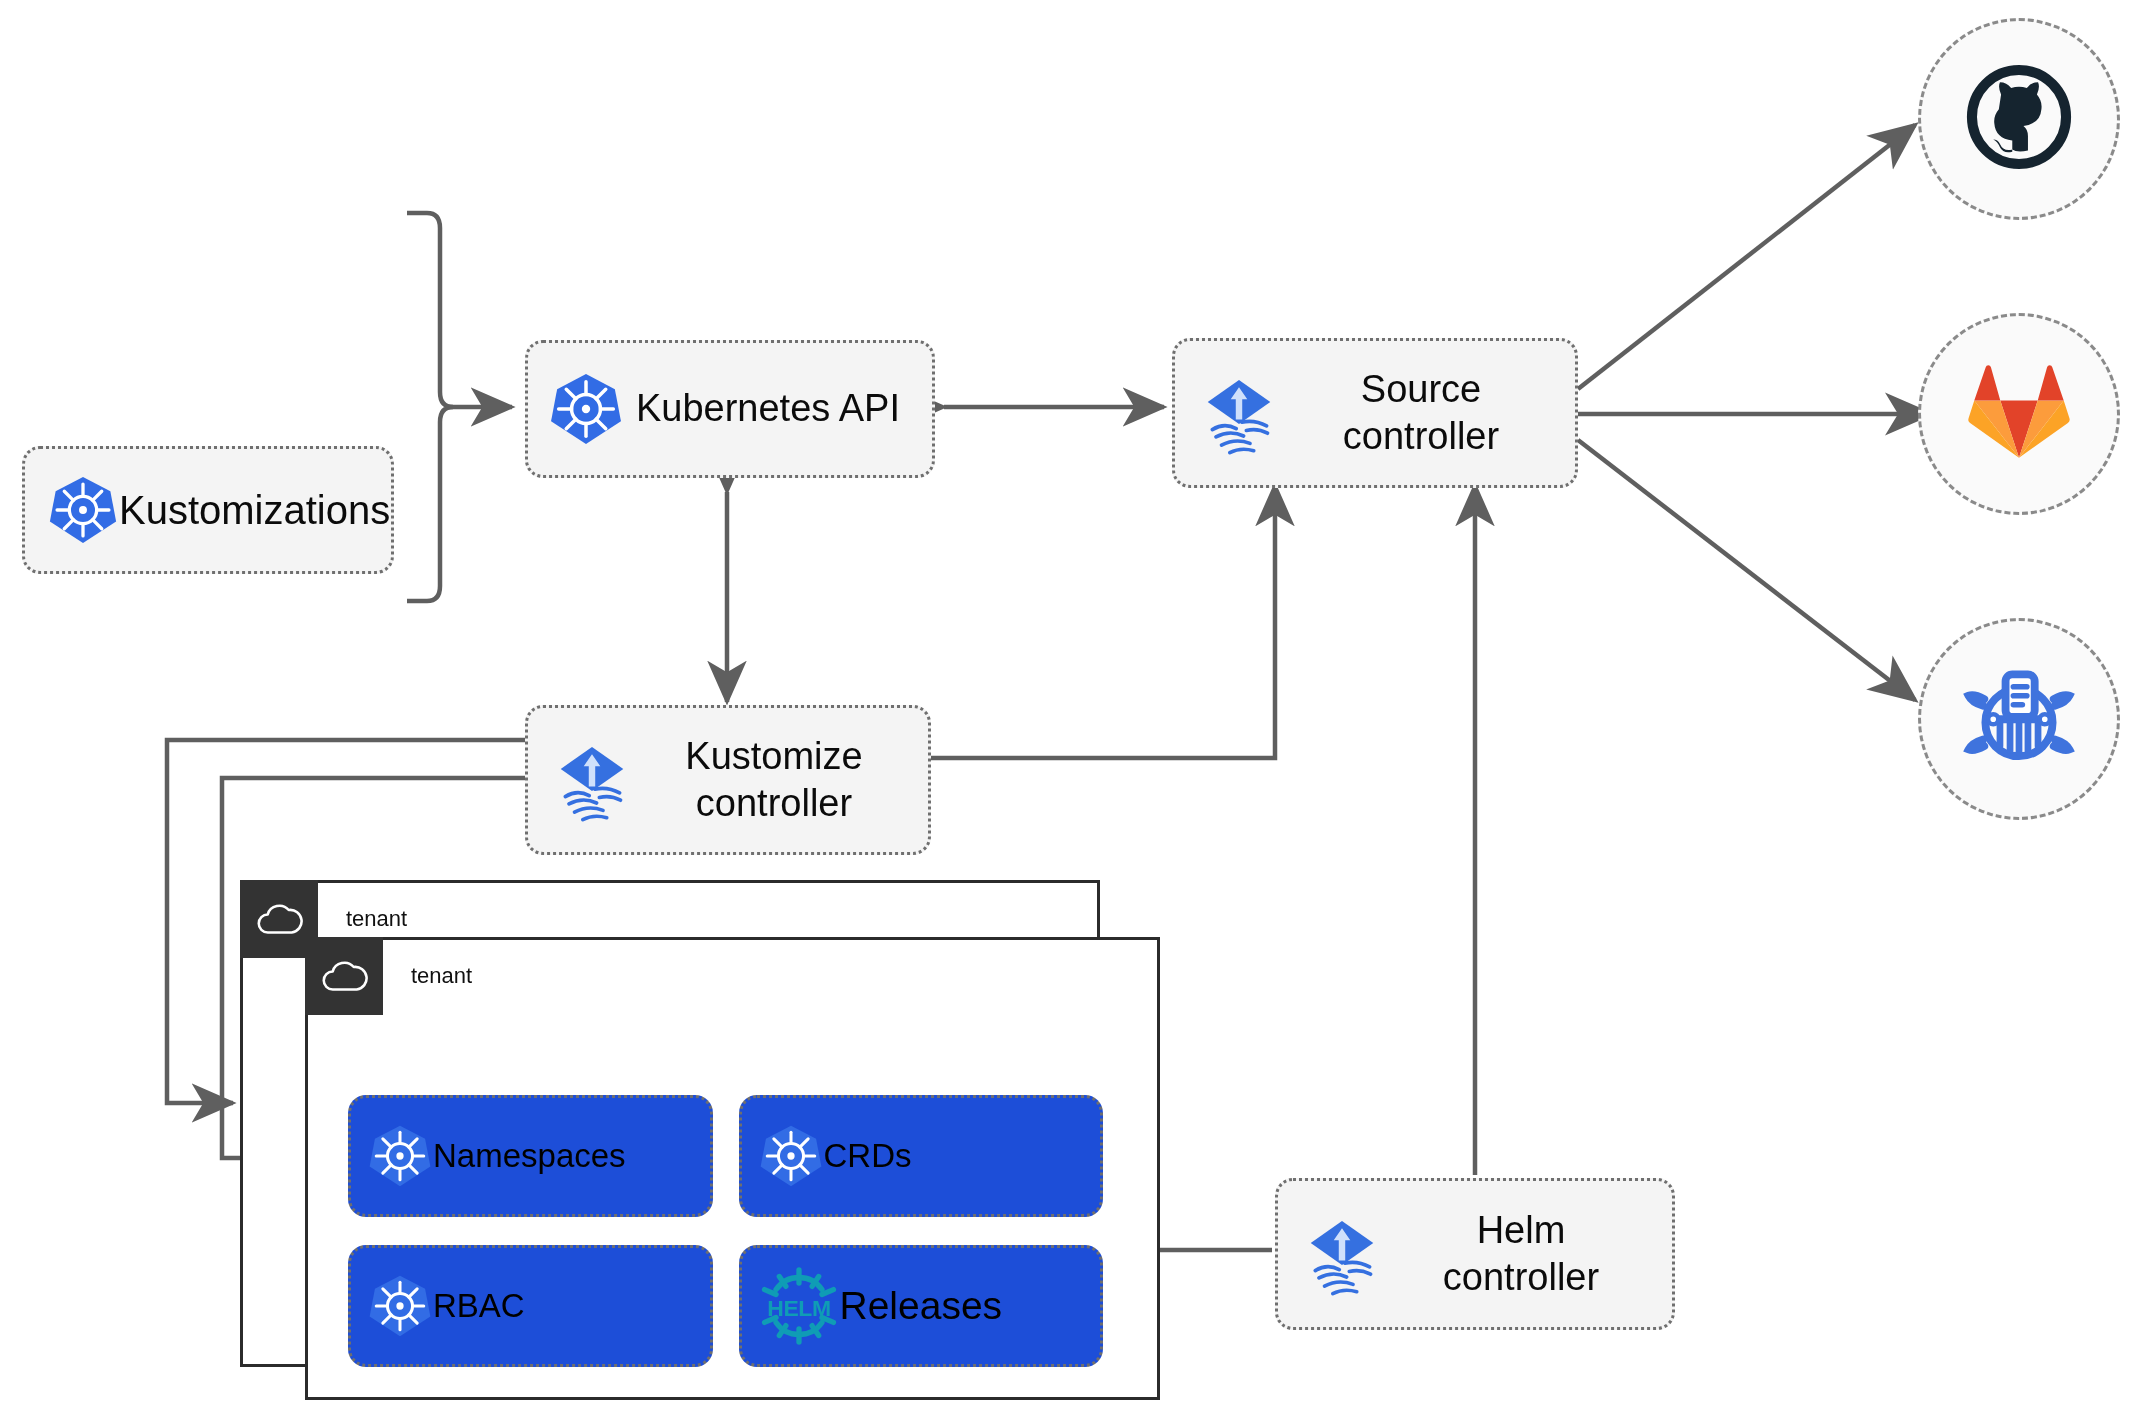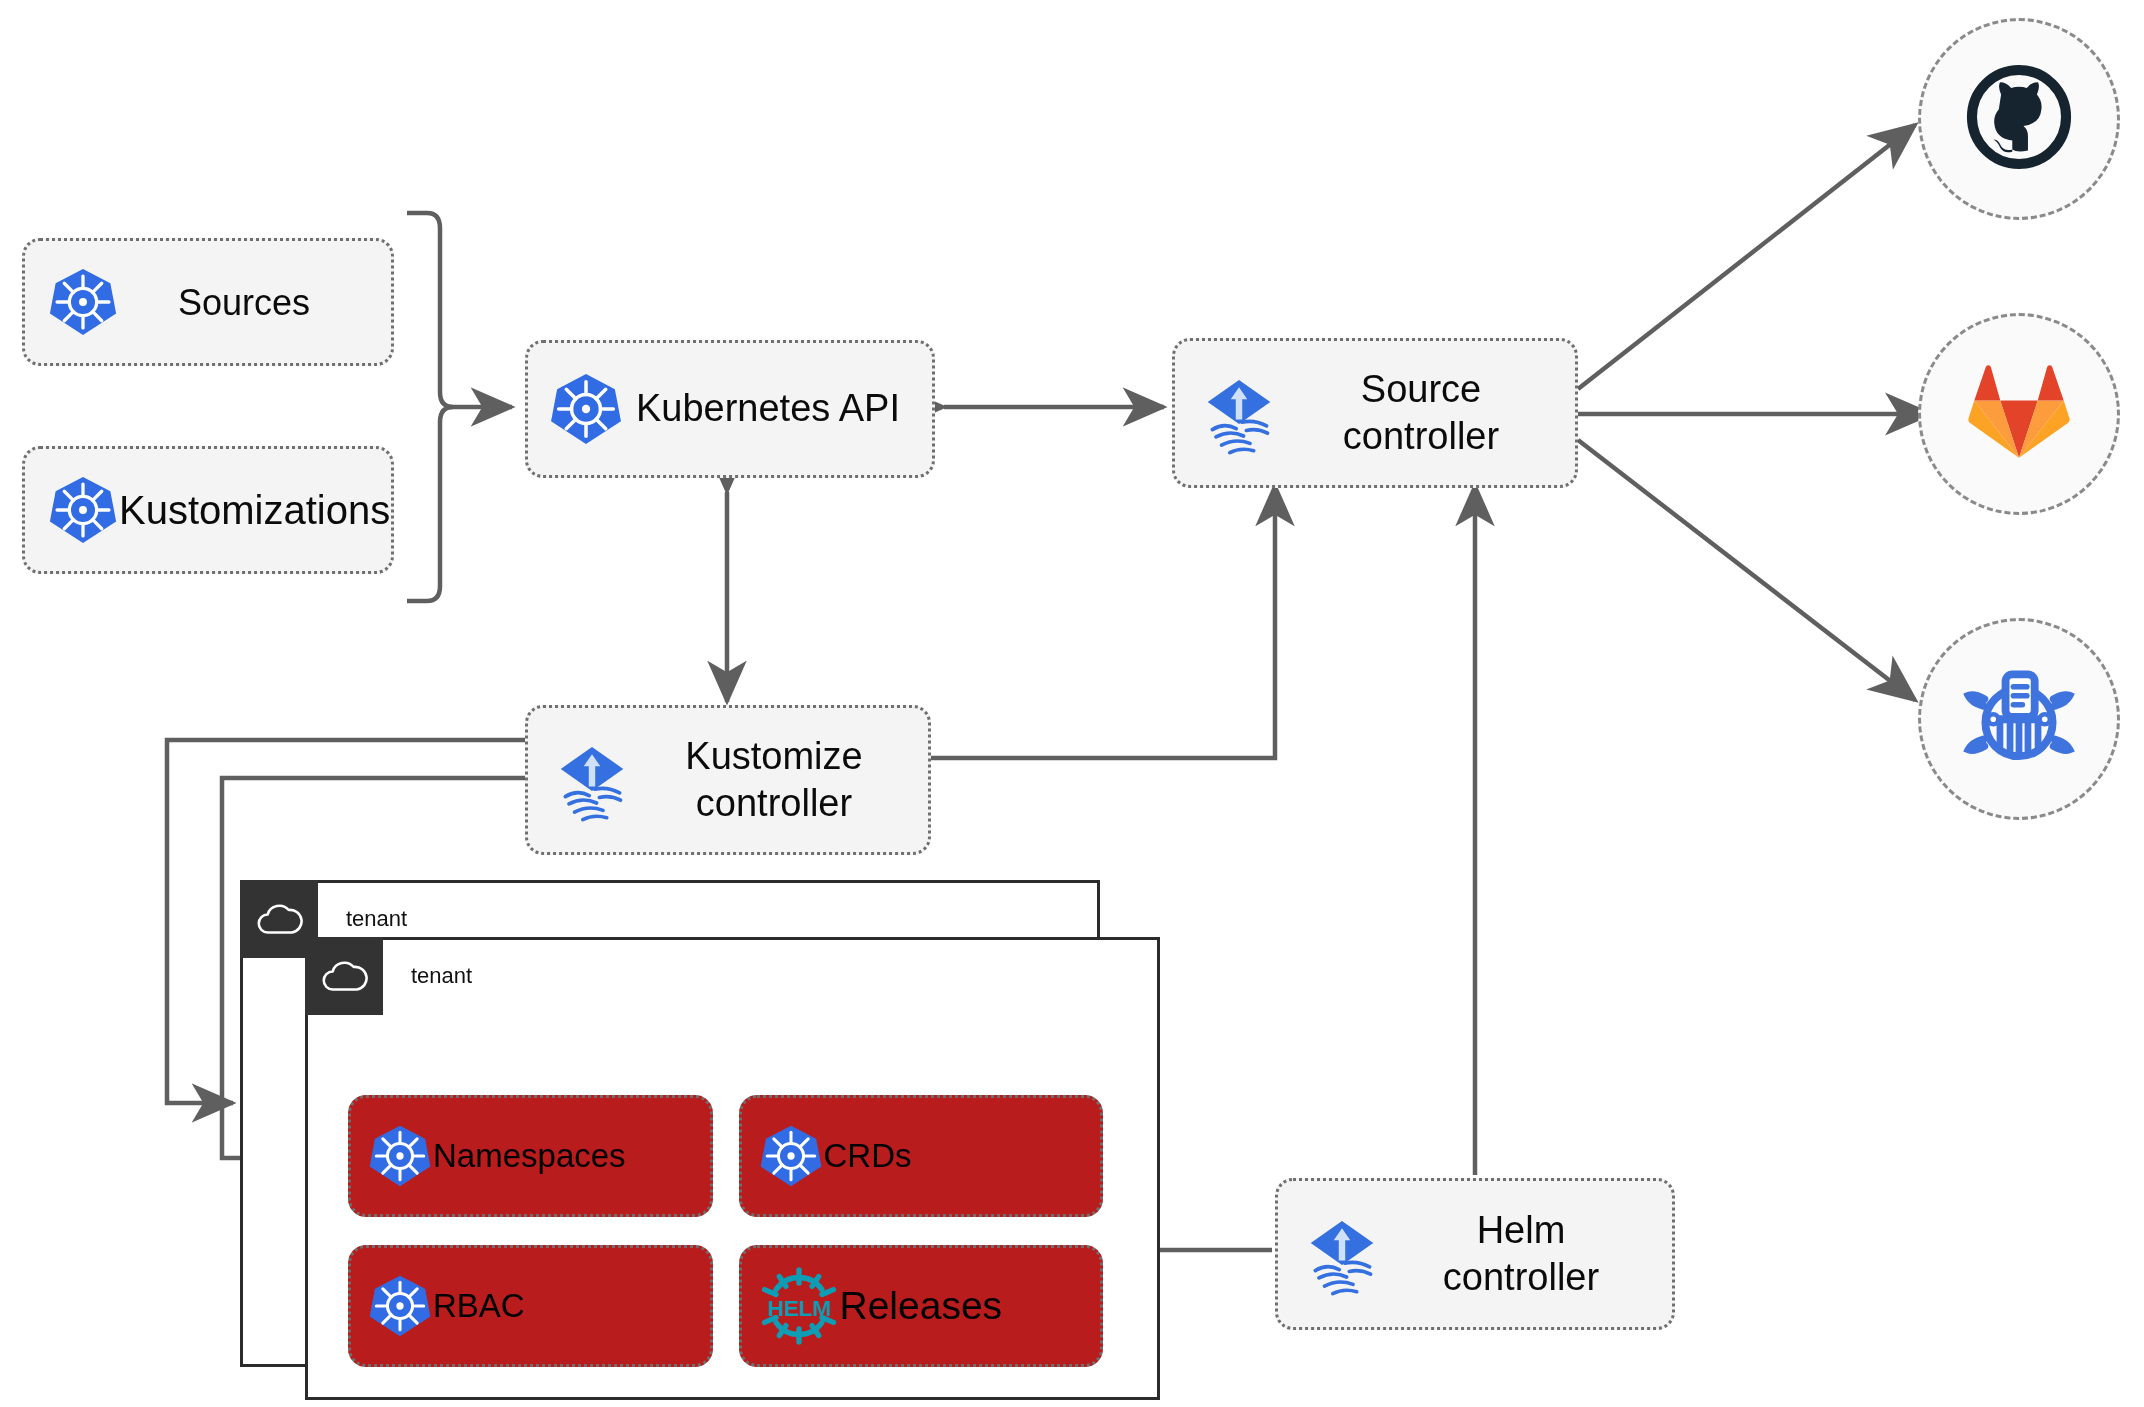--- a/index.html
+++ b/index.html
@@ -19,21 +19,21 @@
     display:flex;align-items:center;justify-content:center;box-sizing:border-box;z-index:5;
   }
 
   .tenant{position:absolute;background:#ffffff;border:3px solid #2b2b2b;box-sizing:border-box;z-index:4;}
   .tenant .thdr{position:absolute;left:-3px;top:-3px;display:flex;align-items:center;height:78px;}
   .tenant .tcloud{width:78px;height:78px;background:#333333;display:flex;align-items:center;justify-content:center;}
   .tenant .tname{margin-left:28px;font-size:22px;color:#111;}
 
   .subgrid{position:absolute;display:grid;grid-template-columns:1fr 1fr;gap:28px 26px;}
   .subnode{
-    position:relative;background:#b91c1c;border:3px dotted #6f6f6f;border-radius:18px;
+    position:relative;background:#1d4ed8;border:3px dotted #6f6f6f;border-radius:18px;
     display:flex;align-items:center;box-sizing:border-box;
   }
 </style>
 </head>
 <body>
 
 <div id="stage">
 
   <svg class="wires" viewBox="0 0 2144 1407">
     <defs>
@@ -65,40 +65,20 @@
       <path d="M 1475,1175 L 1475,485" marker-end="url(#ah)"></path>
 
       <path d="M 1272,1250 L 1104,1250" marker-end="url(#ah)"></path>
 
       <path d="M 527,740 L 167,740 L 167,1103 L 233,1103" marker-end="url(#ah)"></path>
 
       <path d="M 527,778 L 222,778 L 222,1158 L 297,1158" marker-end="url(#ah)"></path>
     </g>
   </svg>
 
-  <div class="node" style="left:22px;top:238px;width:372px;height:128px;padding:0 22px;">
-    <span class="ico">
-      <svg width="72" height="72" viewBox="0 0 100 100">
-        <polygon points="50,4 88,24 96,66 50,96 4,66 12,24" fill="#326ce5"></polygon>
-        <g fill="none" stroke="#fff" stroke-width="4.6" stroke-linecap="round">
-          <circle cx="50" cy="50" r="19"></circle>
-          <path d="M50,31 L50,14"></path>
-            <path d="M50,69 L50,86"></path>
-          <path d="M31,50 L14,50"></path>
-            <path d="M69,50 L86,50"></path>
-          <path d="M36.6,36.6 L24,24"></path>
-            <path d="M63.4,63.4 L76,76"></path>
-          <path d="M63.4,36.6 L76,24"></path>
-            <path d="M36.6,63.4 L24,76"></path>
-        </g>
-        <circle cx="50" cy="50" r="5.5" fill="#fff"></circle>
-      </svg>
-    </span>
-    <span class="lbl" style="font-size:36px;">Sources</span>
-  </div>
 
   <div class="node" style="left:22px;top:446px;width:372px;height:128px;padding:0 22px;">
     <span class="ico">
       <svg width="72" height="72" viewBox="0 0 100 100">
         <polygon points="50,4 88,24 96,66 50,96 4,66 12,24" fill="#326ce5"></polygon>
         <g fill="none" stroke="#fff" stroke-width="4.6" stroke-linecap="round">
           <circle cx="50" cy="50" r="19"></circle>
           <path d="M50,31 L50,14"></path>
             <path d="M50,69 L50,86"></path>
           <path d="M31,50 L14,50"></path>

